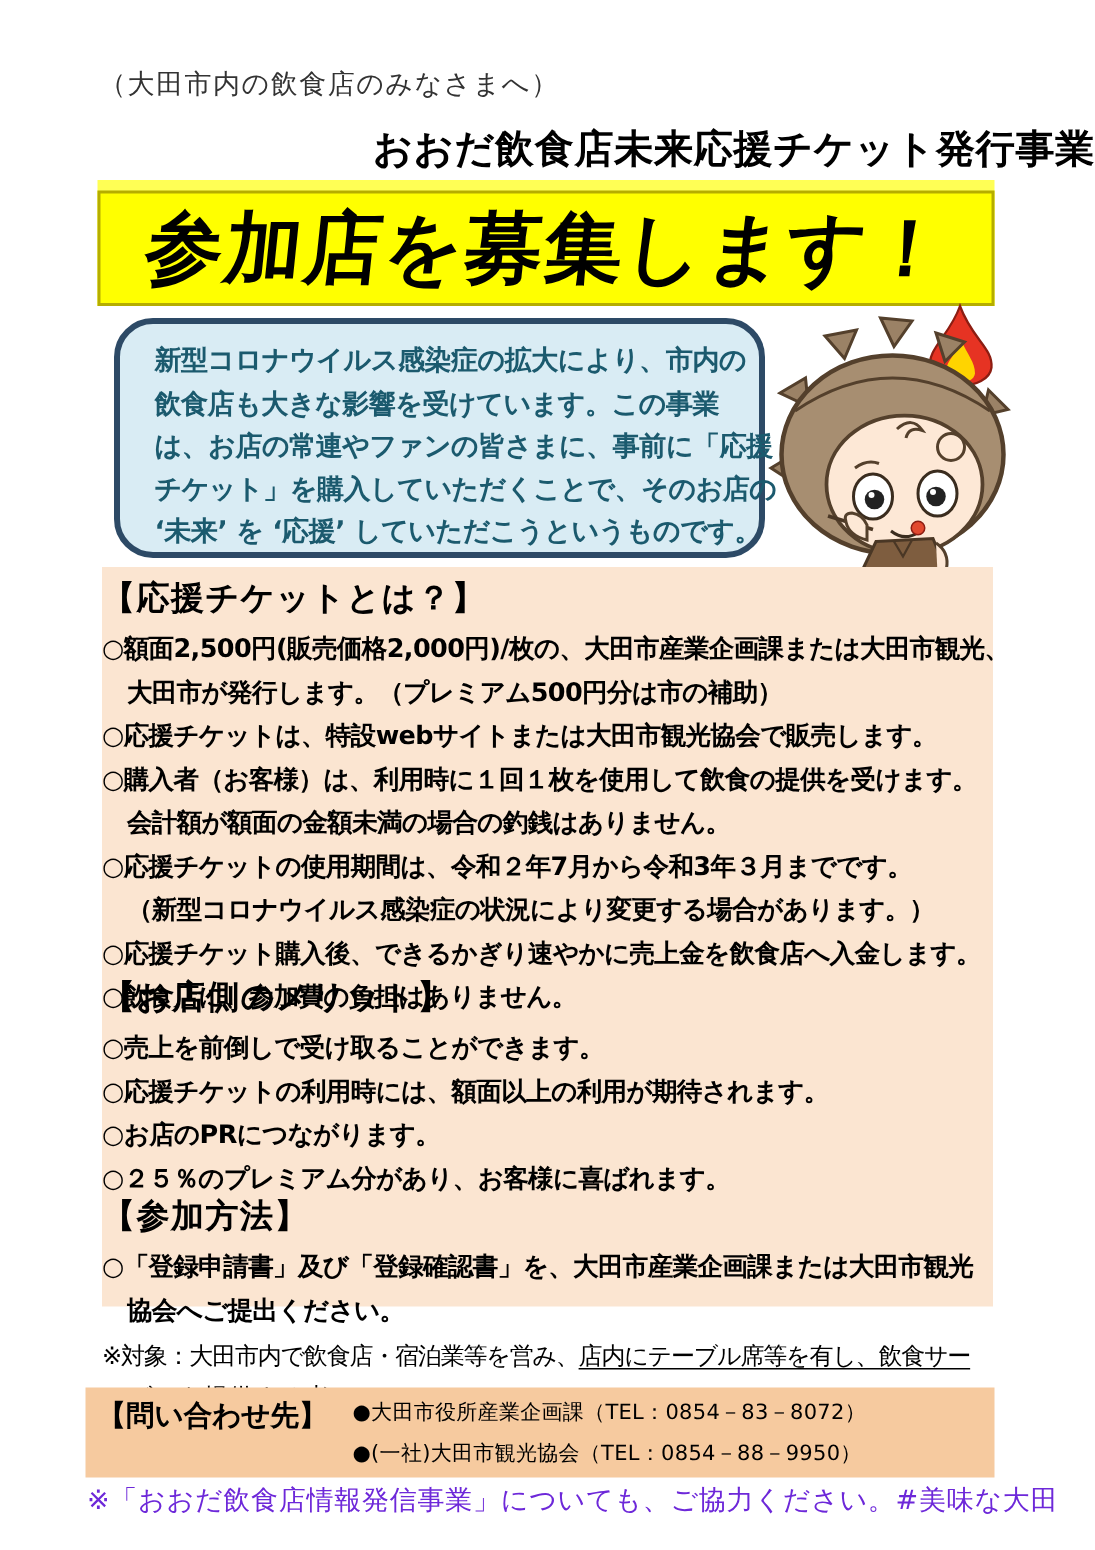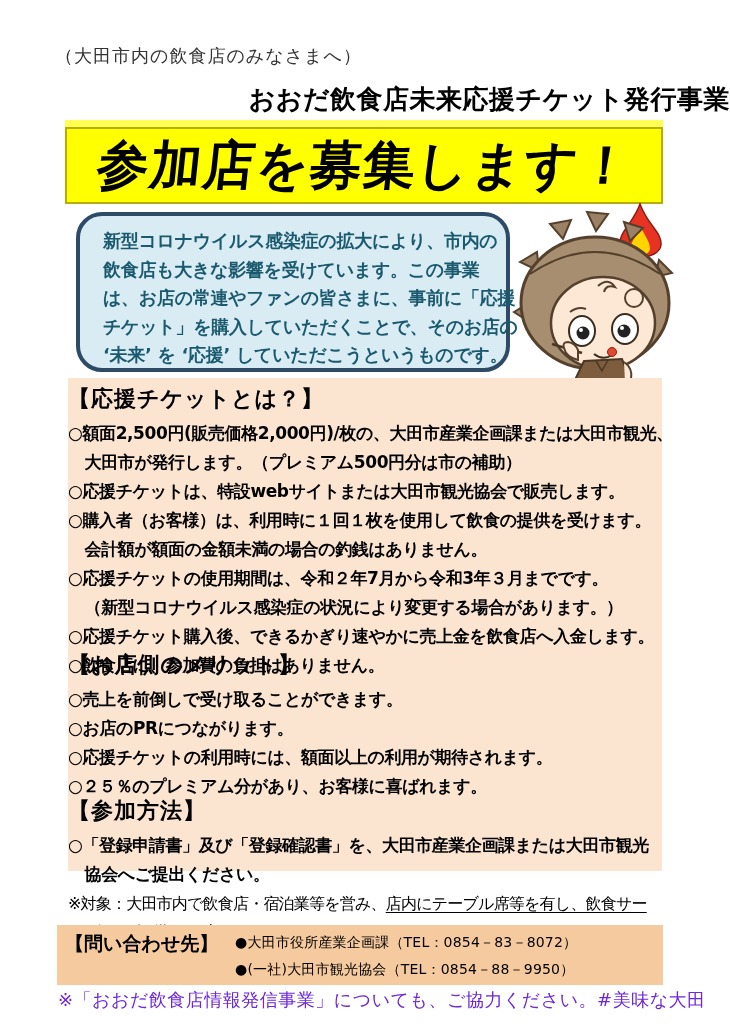--- a/index.html
+++ b/index.html
@@ -2,21 +2,21 @@
 <html lang="ja"><head>
 <meta charset="utf-8">
 <style>
   html,body{margin:0;padding:0;background:#e8e8e8;}
   .page{
     position:relative; width:730px; height:1033px; margin:0 auto;
     background:#ffffff; overflow:hidden;
     font-family:"DejaVu Sans", sans-serif; color:#000;
   }
   .greeting{
-    position:absolute; left:55px; top:44px;
+    position:absolute; left:66px; top:44px;
     font-size:18px; color:#333; letter-spacing:1px;
   }
   .title{
     position:absolute; left:0; right:0; top:82px; text-align:right;
     font-size:26px; font-weight:bold; letter-spacing:0.5px;
   }
   .banner-strip{
     position:absolute; left:65px; top:120px; width:598px; height:7px;
     background:#ffff55;
   }
@@ -160,22 +160,22 @@
       <div class="line">　会計額が額面の金額未満の場合の釣銭はありません。</div>
       <div class="line">○応援チケットの使用期間は、令和２年7月から令和3年３月までです。</div>
       <div class="line">　（新型コロナウイルス感染症の状況により変更する場合があります。）</div>
       <div class="line">○応援チケット購入後、できるかぎり速やかに売上金を飲食店へ入金します。</div>
       <div class="line">○飲食店に、参加費の負担はありません。</div>
     </div>
 
     <div class="sec" style="top:272px;">
       <div class="sec-h">【お店側のメリット】</div>
       <div class="line">○売上を前倒しで受け取ることができます。</div>
+      <div class="line">○応援チケットの利用時には、額面以上の利用が期待されます。</div>
       <div class="line">○お店のPRにつながります。</div>
-      <div class="line">○応援チケットの利用時には、額面以上の利用が期待されます。</div>
       <div class="line">○２５％のプレミアム分があり、お客様に喜ばれます。</div>
     </div>
 
     <div class="sec" style="top:418px;">
       <div class="sec-h">【参加方法】</div>
       <div class="line">○「登録申請書」及び「登録確認書」を、大田市産業企画課または大田市観光</div>
       <div class="line">　協会へご提出ください。</div>
       <div class="line plain tight"><span>※対象：大田市内で飲食店・宿泊業等を営み、</span><span class="uline">店内にテーブル席等を有し、飲食サー</span></div>
       <div class="line plain"><span>　</span><span class="uline">ビスを提供する者。</span></div>
     </div>

